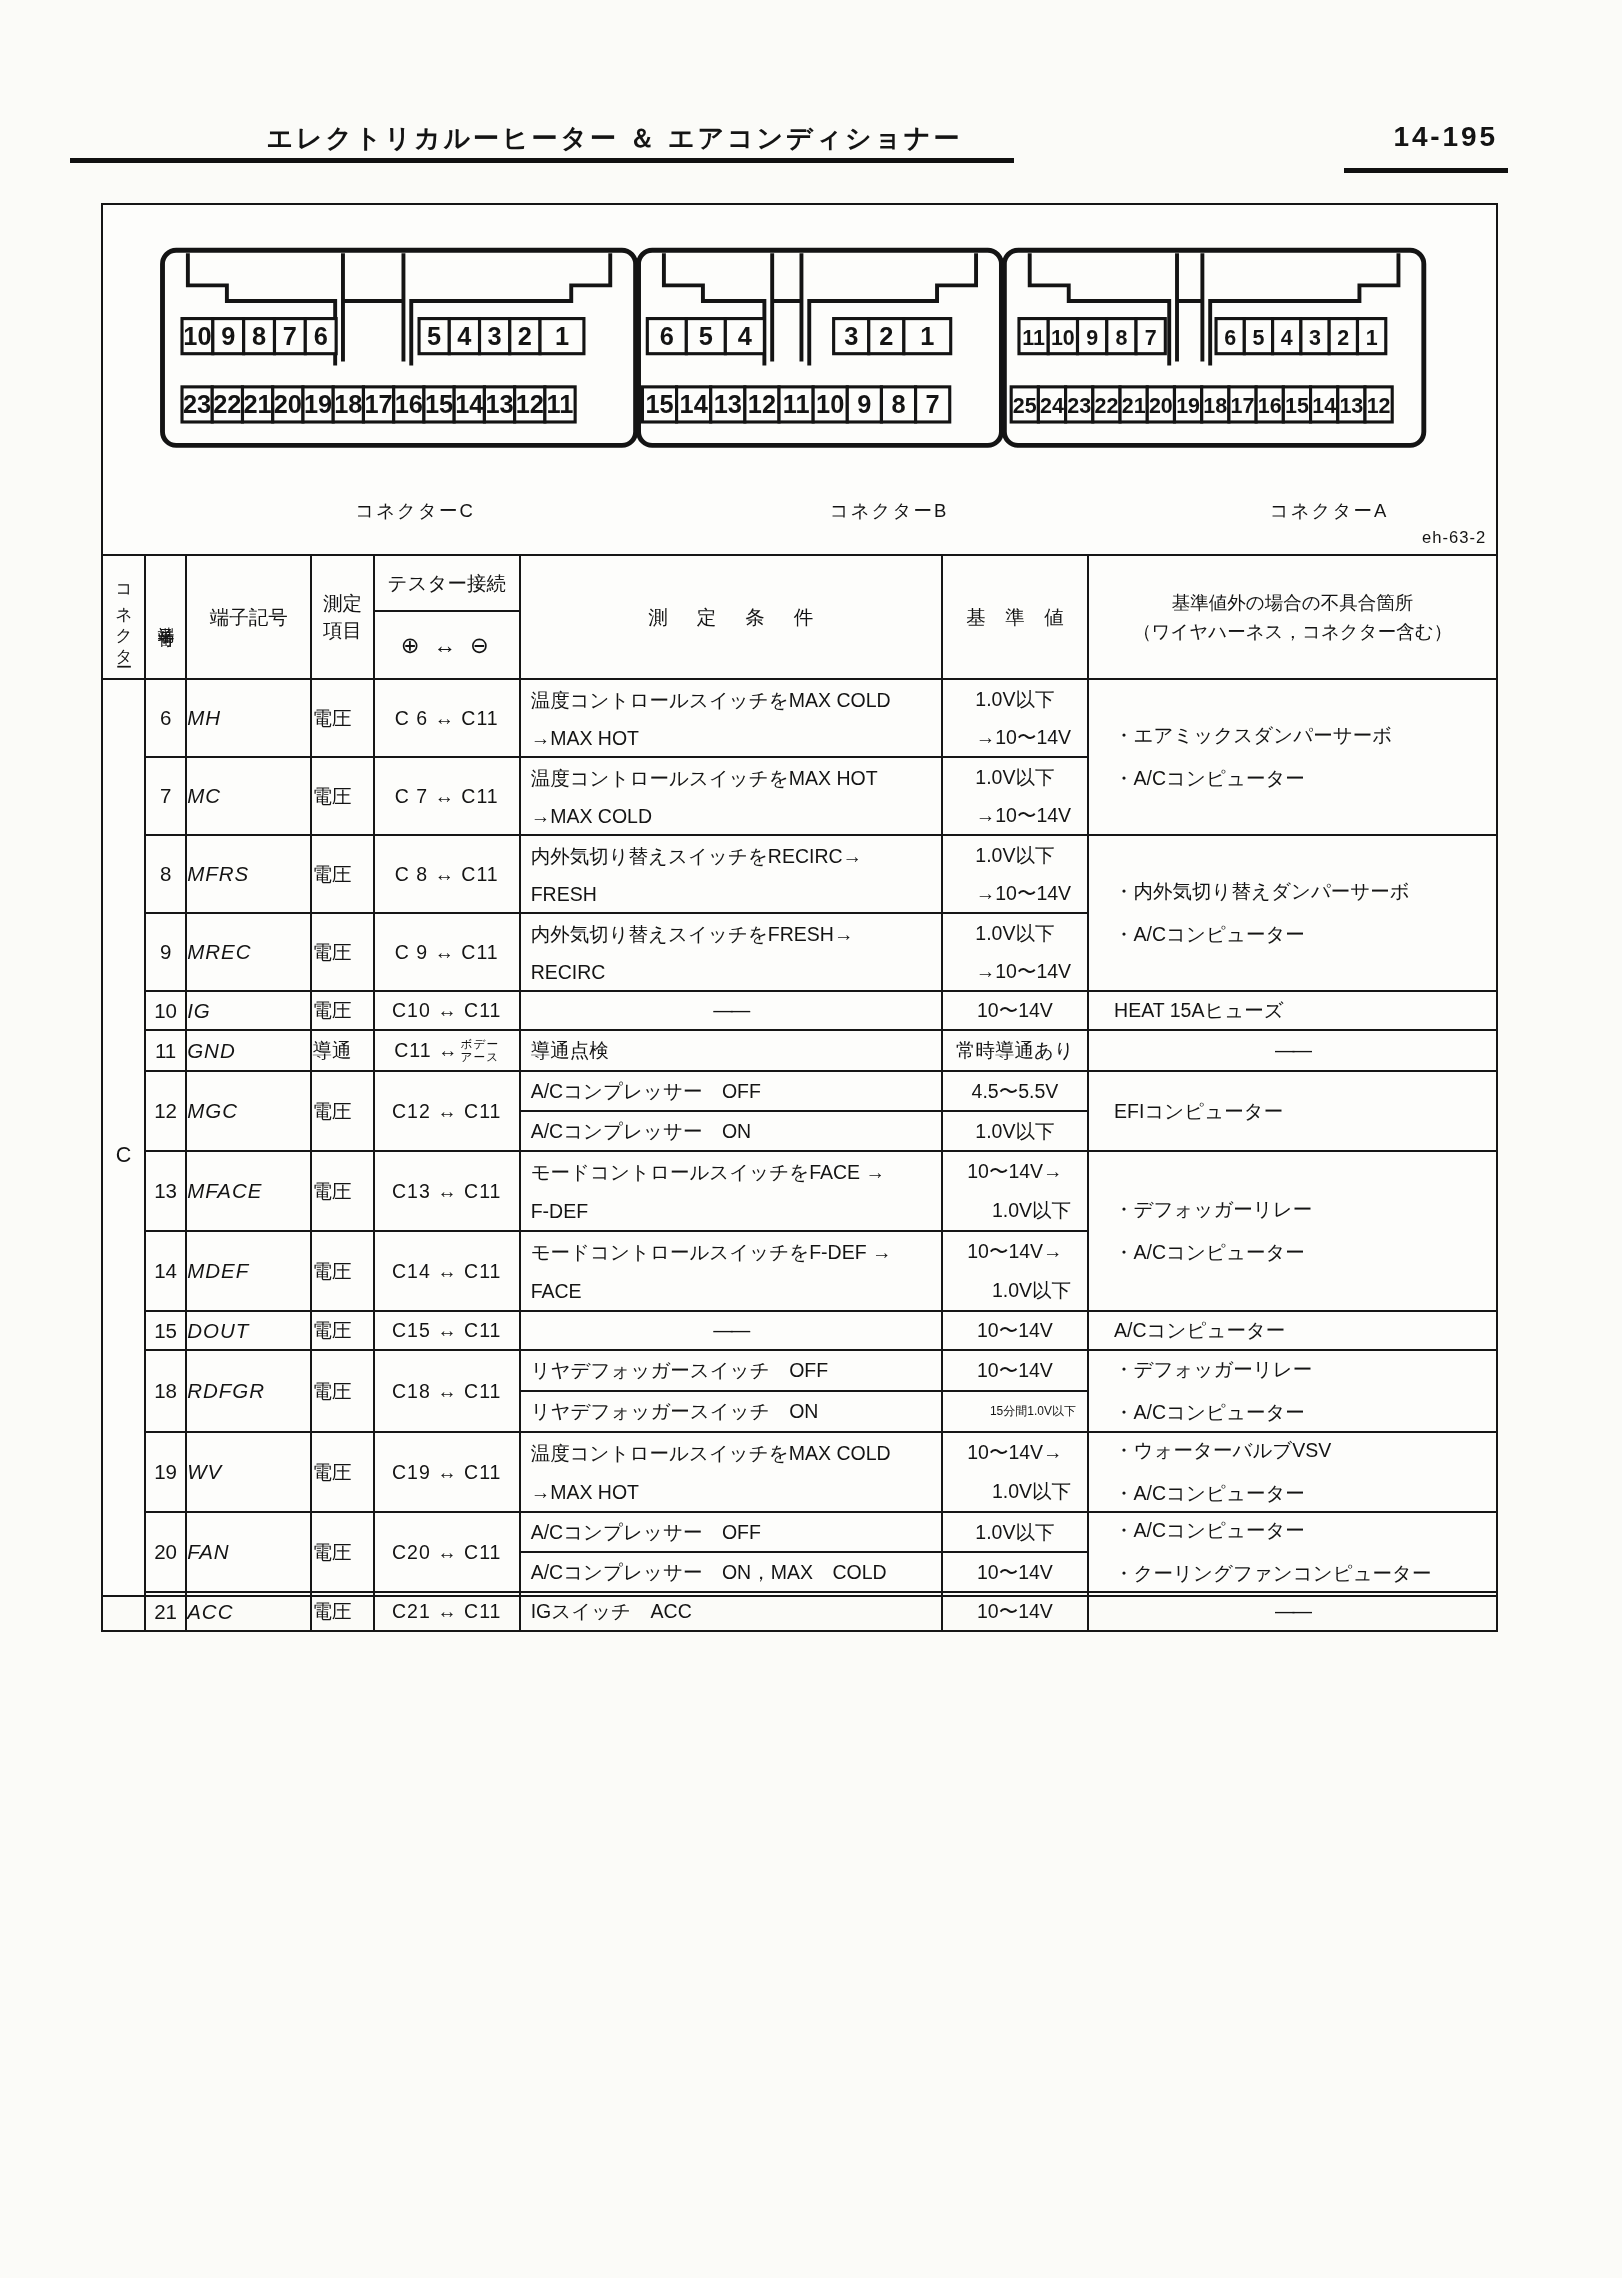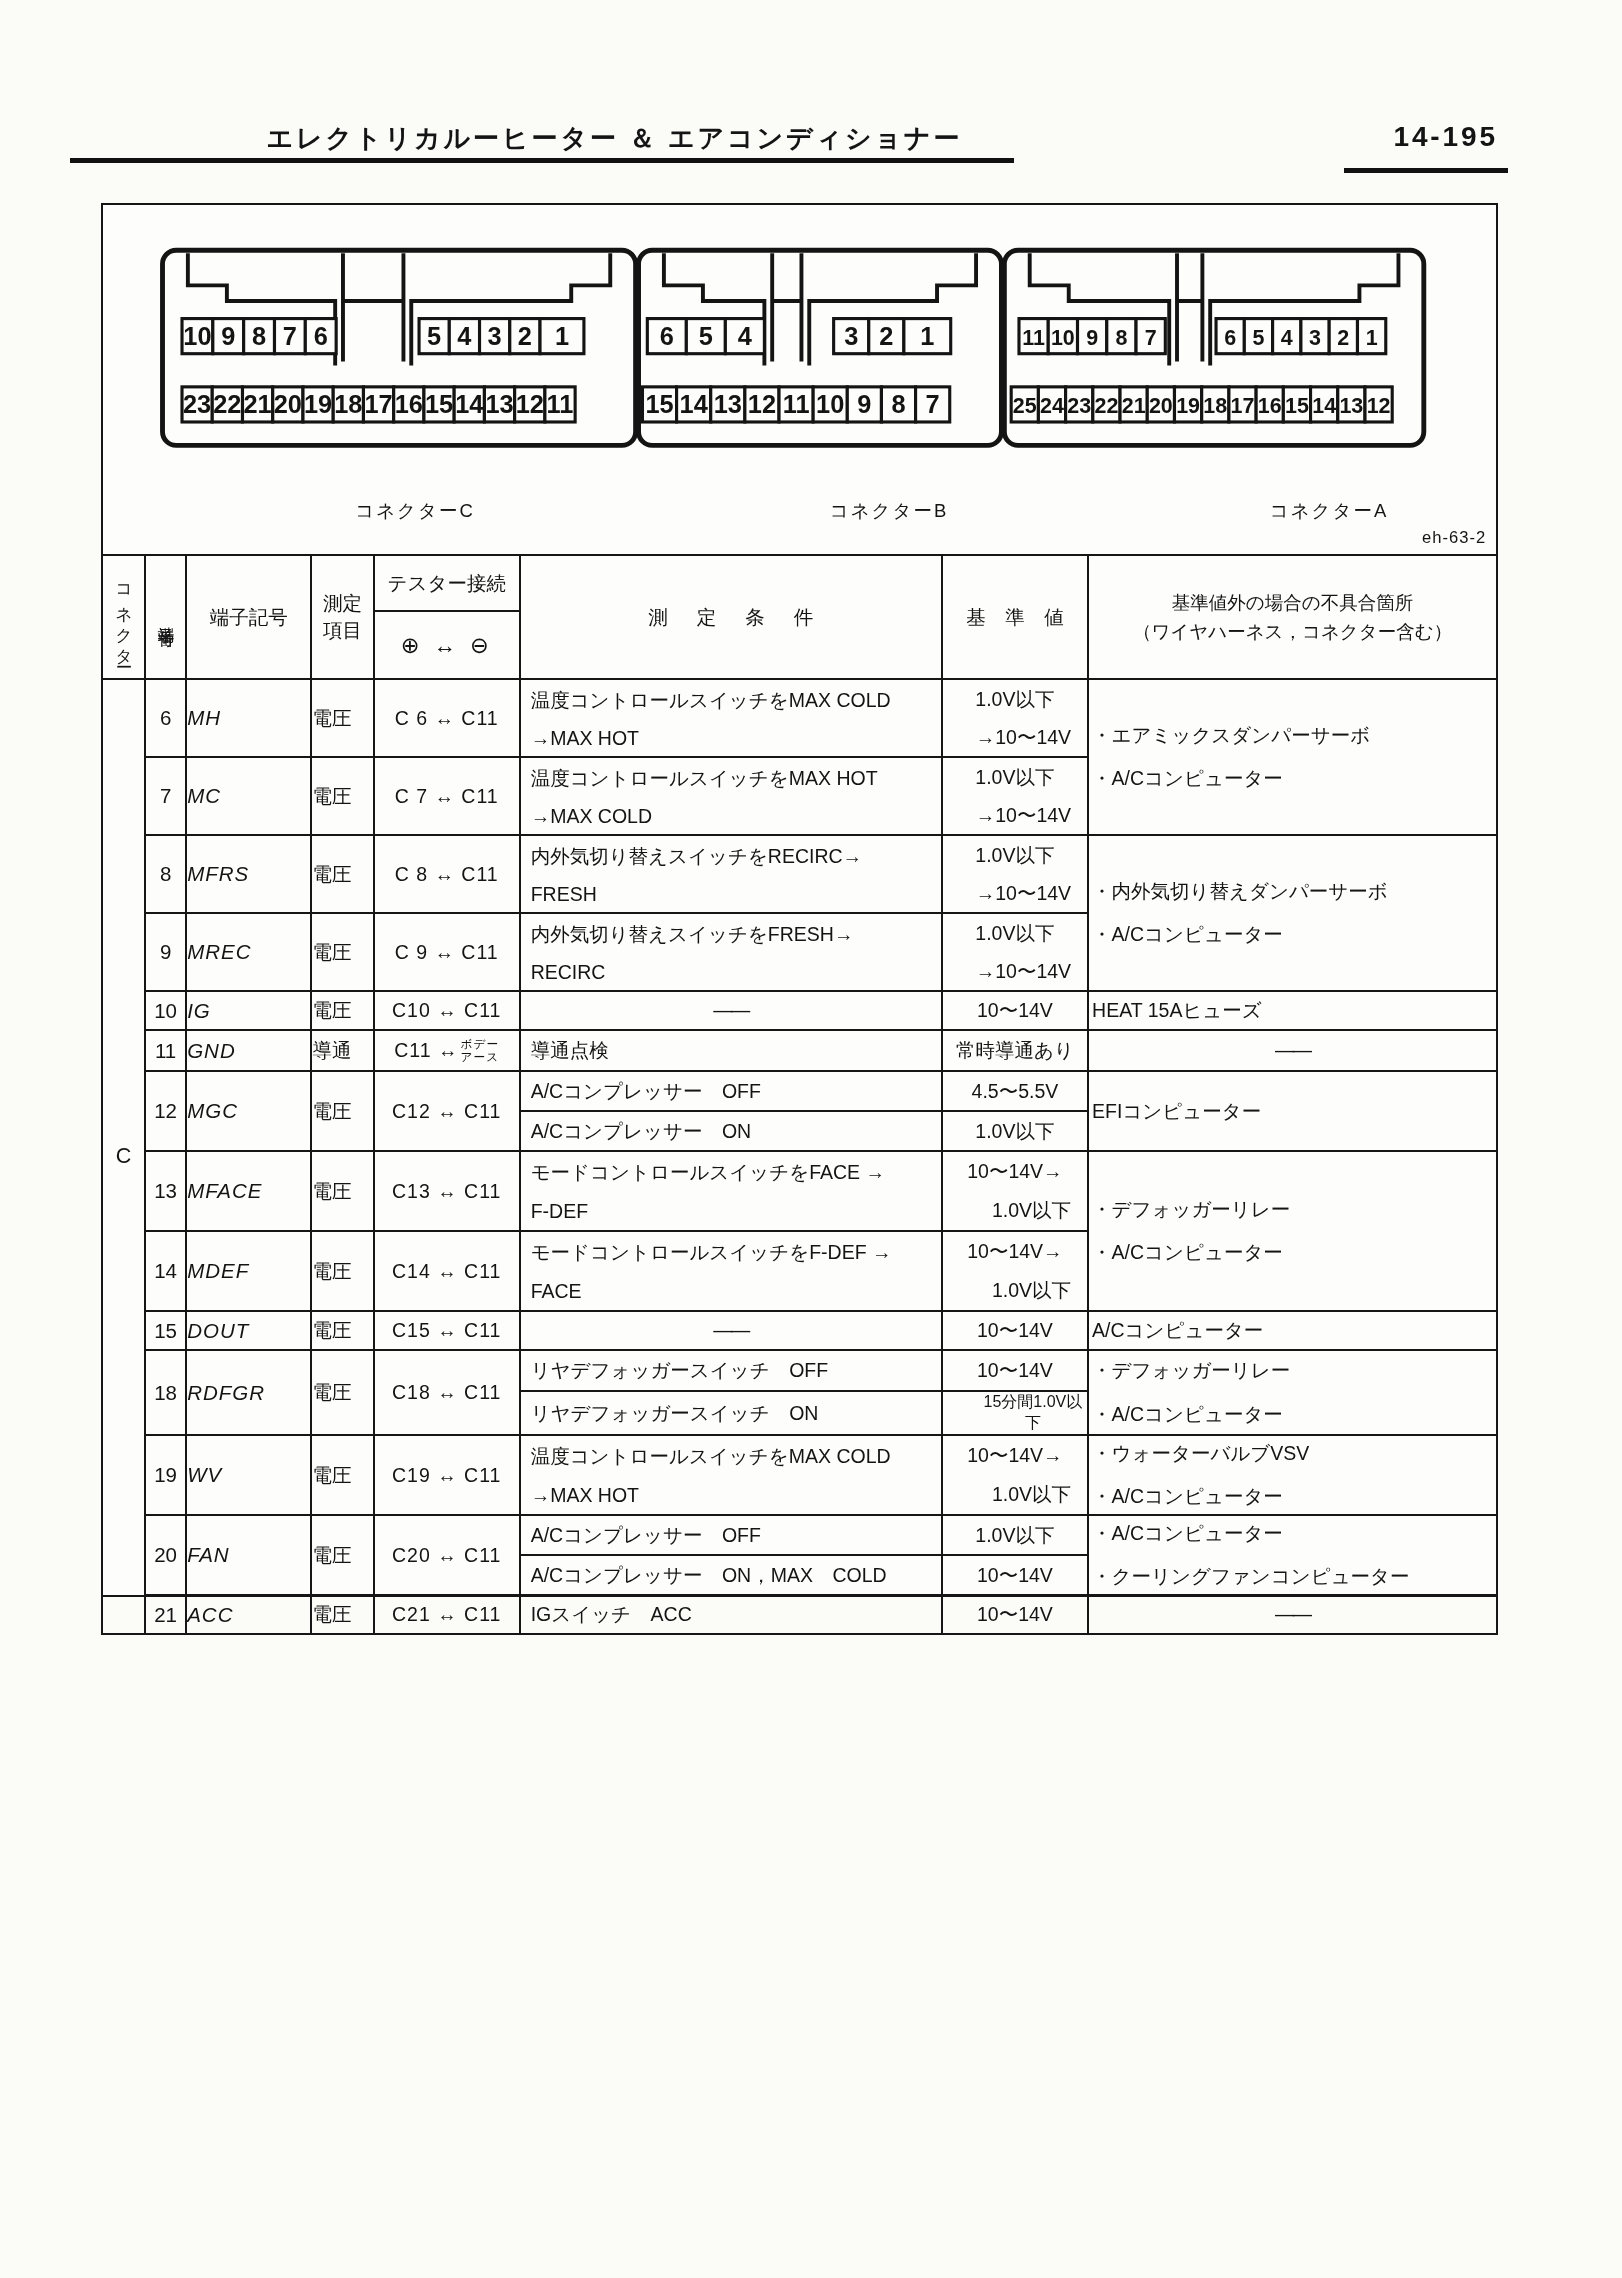--- a/index.html
+++ b/index.html
@@ -58,22 +58,22 @@
   td.c-conn{text-align:center;font-size:21.5px;}
   .stackwrap{display:flex;align-items:center;justify-content:center;gap:2px;}
   .stack{display:flex;flex-direction:column;font-size:11.7px;line-height:12.7px;text-align:left;}
   .vfill{display:flex;flex-direction:column;height:100%;box-sizing:border-box;}
   .cond-in{justify-content:space-around;padding-left:9.8px;}
   .cond-in.center{align-items:center;padding-left:0;justify-content:center;}
   .cond-in.single{justify-content:center;}
   .val-in{justify-content:space-around;align-items:stretch;text-align:center;}
   .val-in.single{justify-content:center;}
   .val-line2{text-align:right;padding-right:16px;}
-  .val-small{font-size:16px;margin-left:36px;}
-  .fault-in{justify-content:center;gap:16.6px;padding-left:3px;}
+  .val-small{font-size:12px;margin-left:36px;}
+  .fault-in{justify-content:center;gap:16.6px;padding-left:25px;}
   .fault-in.center{align-items:center;padding-left:0;}
   .dash{letter-spacing:-2px;}
   svg text{font-family:"Liberation Sans","DejaVu Sans",sans-serif;}
 </style>
 </head>
 <body>
 
 <div class="pg-title">エレクトリカルーヒーター ＆ エアコンディショナー</div>
 <div class="pg-num">14-195</div>
 <div class="rule-main"></div>

